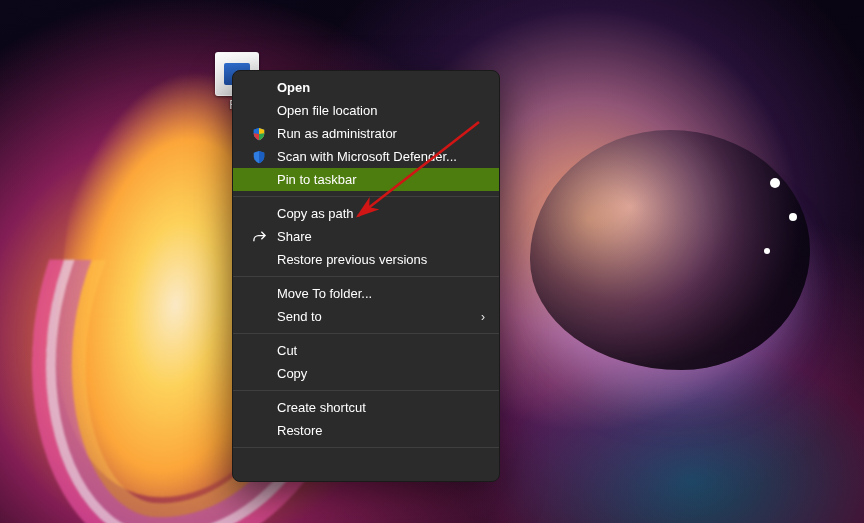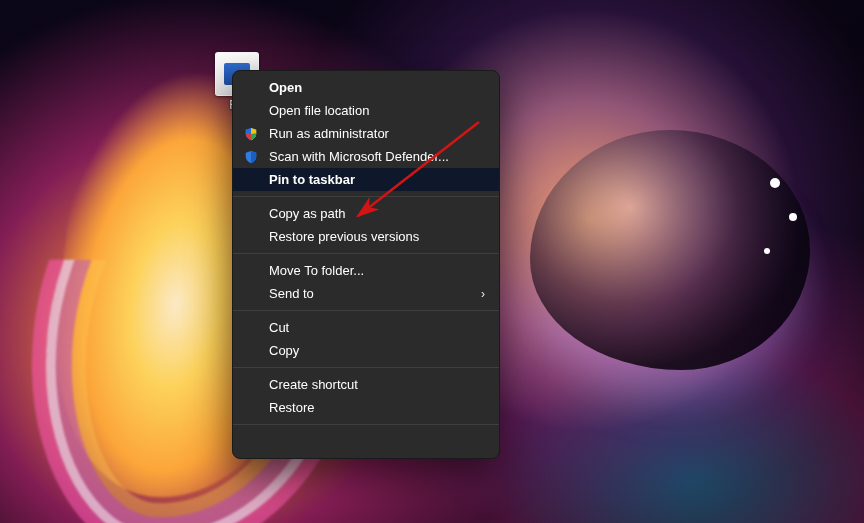--- a/index.html
+++ b/index.html
@@ -100,21 +100,21 @@
     border-radius: 8px;
     box-shadow: 0 14px 40px rgba(0,0,0,0.6);
     padding: 5px 0;
     color: #fff;
     z-index: 10;
   }
   .menu-item {
     display: flex;
     align-items: center;
     height: 23px;
-    padding: 0 14px 0 8px;
+    padding: 0 14px 0 16px;
     cursor: default;
     position: relative;
   }
   .menu-item.bold .label { font-weight: 600; }
   .menu-item .icon-slot {
     width: 20px;
     display: flex;
     align-items: center;
     justify-content: center;
     margin-right: 8px;
@@ -123,21 +123,21 @@
   .menu-item .label {
     flex: 1;
     white-space: nowrap;
     font-size: 13px;
   }
   .menu-item .chev {
     color: #eaeaea;
     font-size: 12px;
     padding-left: 8px;
   }
-  .menu-item.highlight { background: #0f172a; font-weight: bold; }
+  .menu-item.highlight { background: #4d7c0f; }
   .separator {
     height: 1px;
     background: #3f3f3f;
     margin: 5px 0;
   }
 
   
   .ic-shield-uac { width:14px; height:14px; }
   .ic-sharex {
     width:14px;height:14px;border-radius:50%;
@@ -197,20 +197,28 @@
     <div class="menu-item highlight">
       <span class="icon-slot"></span>
       <span class="label">Pin to taskbar</span>
     </div>
     <div class="separator"></div>
     <div class="menu-item">
       <span class="icon-slot"></span>
       <span class="label">Copy as path</span>
     </div>
     <div class="menu-item">
+      <span class="icon-slot">
+        <svg width="15" height="15" viewBox="0 0 16 16" fill="none" stroke="#fff" stroke-width="1.4">
+          <path d="M10 3l4 4-4 4M14 7H7a5 5 0 00-5 5v1"></path>
+        </svg>
+      </span>
+      <span class="label">Share</span>
+    </div>
+    <div class="menu-item">
       <span class="icon-slot"></span>
       <span class="label">Restore previous versions</span>
     </div>
     <div class="separator"></div>
     <div class="menu-item">
       <span class="icon-slot"></span>
       <span class="label">Move To folder...</span>
     </div>
     <div class="menu-item">
       <span class="icon-slot"></span>

